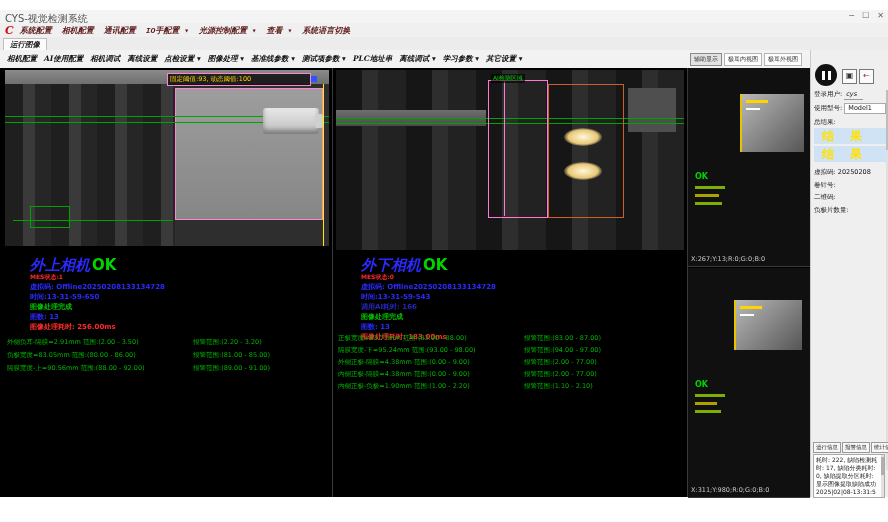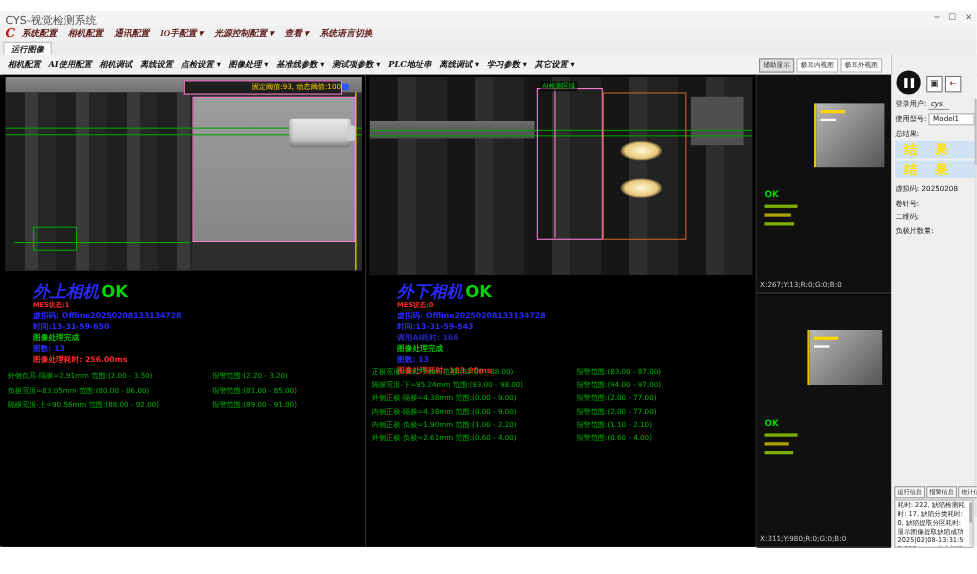--- a/index.html
+++ b/index.html
@@ -5,21 +5,21 @@
   html,body{margin:0;padding:0;background:#fff;}
   .window{position:relative;width:888px;height:522px;background:#ffffff;overflow:hidden;
           font-family:"DejaVu Sans",sans-serif;-webkit-font-smoothing:antialiased;}
   
   .titlebar{position:absolute;left:0;top:10px;width:888px;height:13px;background:#f4f4f4;}
   .titlebar .title{position:absolute;left:5px;top:2px;font-size:10px;color:#555;}
   .win-controls{position:absolute;right:4px;top:1px;display:flex;gap:8px;}
   .win-controls span{font-size:8px;color:#666;cursor:default;line-height:10px;}
   .menubar{position:absolute;left:0;top:23px;width:888px;height:14px;background:#f0f0f0;display:flex;align-items:center;}
   .logo{font-family:"DejaVu Serif",serif;font-style:italic;font-weight:bold;color:#cc1111;font-size:11px;margin:0 6px 0 5px;}
-  .menu-item{font-family:Liberation Serif, serif;font-style:italic;font-weight:bold;font-size:8px;color:#5c1a1a;margin-right:10px;white-space:nowrap;}
+  .menu-item{font-family:Liberation Mono, monospace;font-style:italic;font-weight:bold;font-size:8px;color:#5c1a1a;margin-right:10px;white-space:nowrap;}
   .tabstrip{position:absolute;left:0;top:37px;width:888px;height:13px;background:#ececec;border-bottom:1px solid #cfcfcf;}
   .tab{position:absolute;left:3px;top:1px;height:11px;padding:1px 6px 0 6px;background:#fbfbfb;border:1px solid #bfbfbf;border-bottom:none;font-size:7.5px;font-family:"DejaVu Serif",serif;font-style:italic;font-weight:bold;color:#222;}
   .toolbar{position:absolute;left:0;top:50px;width:888px;height:18px;background:#f2f2f2;border-bottom:1px solid #c9c9c9;display:flex;align-items:center;}
   .tool-item{font-family:"DejaVu Serif",serif;font-style:italic;font-weight:bold;font-size:7.5px;color:#151515;margin-left:7px;white-space:nowrap;}
   .preview-tabs{position:absolute;left:690px;top:3px;display:flex;gap:2px;}
   .ptab{font-size:6px;color:#333;background:#fdfdfd;border:1px solid #b5b5b5;padding:1px 3px;white-space:nowrap;}
   .ptab.active{background:#e2e2e2;border-color:#8a8a8a;}
   
   .main{position:absolute;left:0;top:68px;width:810px;height:429px;background:#000;}
   .view{position:absolute;top:0;height:429px;background:#000;border-right:1px solid #3a3a3a;}
@@ -33,21 +33,21 @@
      background:repeating-linear-gradient(90deg,#1f1f1f 0 18px,#3a3a3a 18px 30px,#262626 30px 46px);}
   #cam-left .sheet{position:absolute;left:170px;top:18px;width:146px;height:130px;background:linear-gradient(#9d9d9d,#868686);border:1px solid #ff85d0;}
   .gline{position:absolute;height:1px;background:#00a400;}
   #cam-left .gl1{left:0;top:46px;width:100%;}
   #cam-left .gl2{left:0;top:52px;width:100%;}
   #cam-left .gl3{left:8px;top:150px;width:160px;}
   #cam-left .gbox{position:absolute;left:25px;top:136px;width:38px;height:20px;border:1px solid #00a400;}
   #cam-left .connector{position:absolute;left:258px;top:38px;width:56px;height:26px;background:linear-gradient(#e8e8e8,#bdbdbd);border-radius:3px;box-shadow:inset 0 -4px 5px rgba(0,0,0,.35);}
   #cam-left .connector:after{content:"";position:absolute;right:-4px;top:6px;width:8px;height:14px;background:#cfcfcf;border-radius:2px;}
   #cam-left .yline{position:absolute;left:318px;top:14px;width:1px;height:162px;background:#ffee00;}
-  #cam-left .label{position:absolute;left:162px;top:3px;width:140px;height:11px;border:1px solid #ff85d0;background:rgba(15,15,15,.85);color:#ffd400;font-size:6.5px;line-height:11px;padding-left:2px;white-space:nowrap;text-align:right;}
+  #cam-left .label{position:absolute;left:162px;top:3px;width:140px;height:11px;border:1px solid #ff85d0;background:rgba(15,15,15,.85);color:#ffd400;font-size:6.5px;line-height:11px;padding-left:2px;white-space:nowrap;}
   #cam-left .bluesq{position:absolute;left:306px;top:6px;width:6px;height:6px;background:#2a56ff;}
   
   #cam-mid{left:3px;top:2px;width:348px;height:180px;background:#1c1c1c;}
   #cam-mid .struct{position:absolute;left:0;top:0;width:100%;height:100%;
      background:repeating-linear-gradient(90deg,#161616 0 26px,#2e2e2e 26px 42px,#222 42px 70px);}
   #cam-mid .band{position:absolute;left:0;top:40px;width:150px;height:16px;background:linear-gradient(#6e6e6e,#4a4a4a);}
   #cam-mid .rightblock{position:absolute;left:292px;top:18px;width:48px;height:44px;background:#4f4f4f;}
   #cam-mid .gl1{left:0;top:48px;width:100%;}
   #cam-mid .gl2{left:0;top:53px;width:100%;}
   #cam-mid .pinkbox{position:absolute;left:152px;top:10px;width:58px;height:136px;border:1px solid #ff7ad5;}
@@ -247,24 +247,20 @@
             <span class="r">报警范围:(2.00 - 77.00)</span>
           </div>
         <div class="row">
             <span class="l">内侧正极-隔膜=4.38mm 范围:(0.00 - 9.00)</span>
             <span class="r">报警范围:(2.00 - 77.00)</span>
           </div>
         <div class="row">
             <span class="l">内侧正极-负极=1.90mm 范围:(1.00 - 2.20)</span>
             <span class="r">报警范围:(1.10 - 2.10)</span>
           </div>
-        <div class="row">
-            <span class="l">外侧正极-负极=2.61mm 范围:(0.60 - 4.00)</span>
-            <span class="r">报警范围:(0.60 - 4.00)</span>
-          </div>
       </div>
     </div>
 
     <div class="preview-col">
       <div class="preview" id="preview-1">
         <div class="pimg">
             <span class="mark"></span>
             <span class="mark2"></span>
           </div>
         <div class="p-ok">OK</div>

